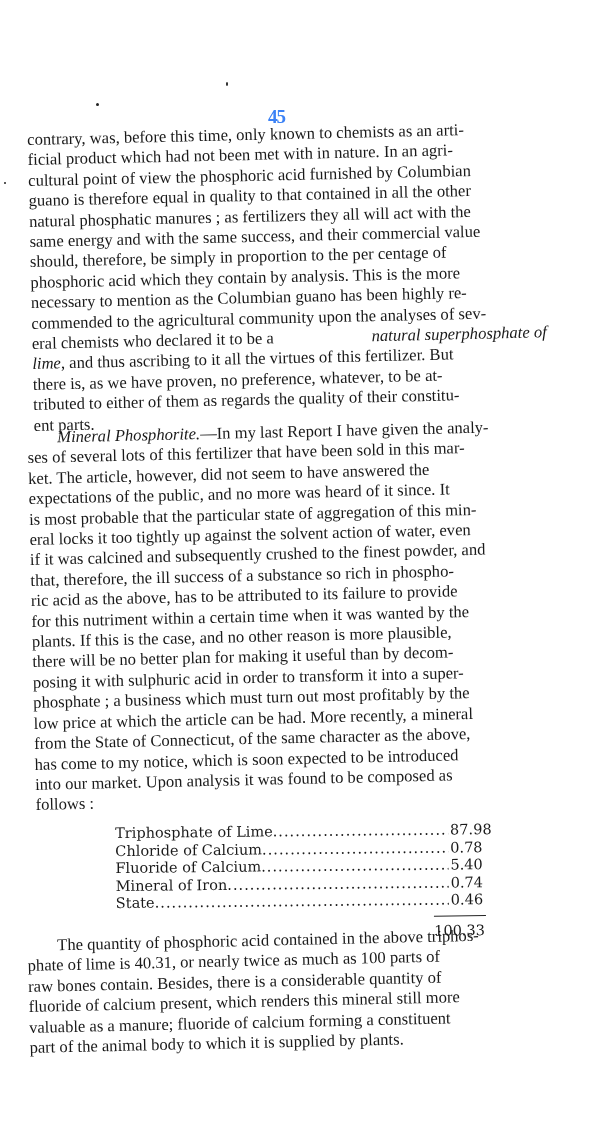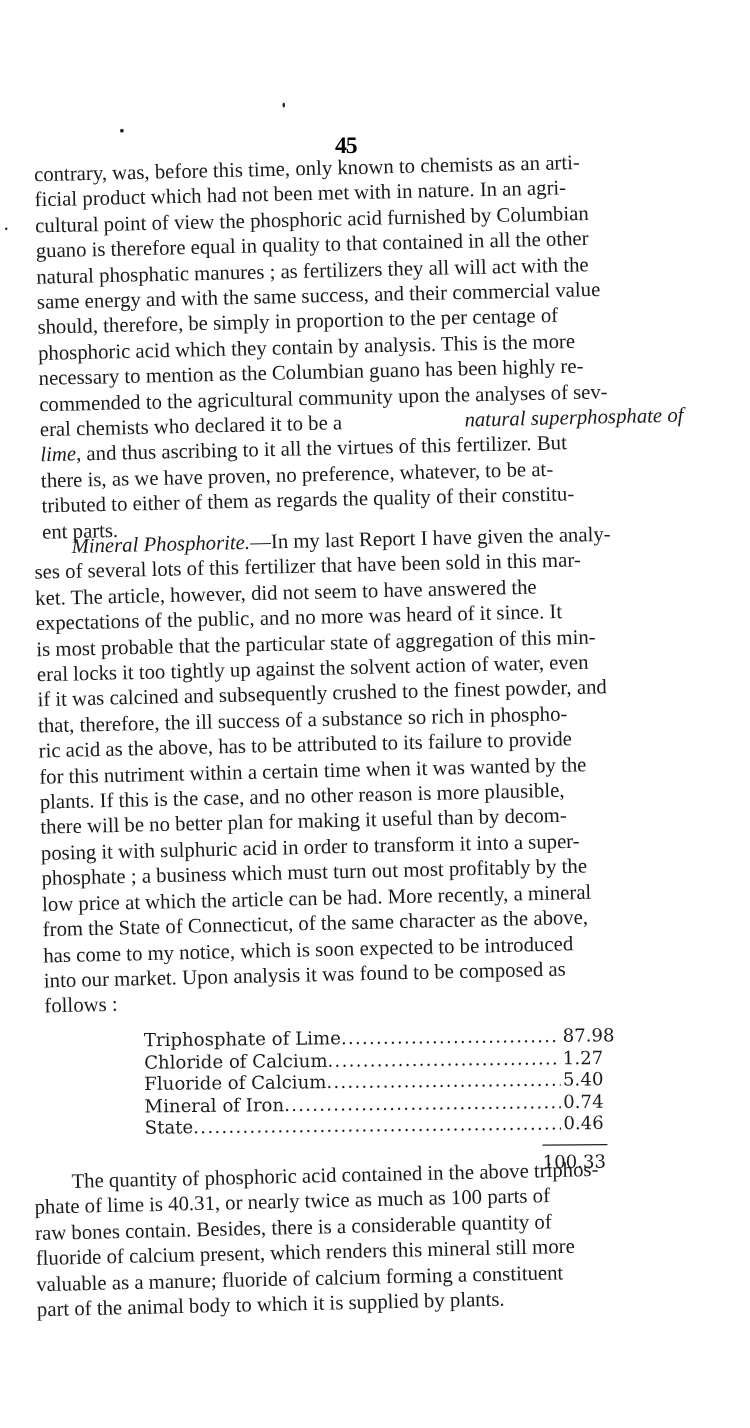--- a/index.html
+++ b/index.html
@@ -2,21 +2,21 @@
 <html><head>
 <meta charset="utf-8">
 <style>
   html, body { margin: 0; padding: 0; }
   body {
     width: 600px; height: 1142px; background: #ffffff; position: relative; overflow: hidden;
     font-family: "Liberation Serif", "DejaVu Serif", serif; color: #1a1a1a;
   }
   .page-number {
     position: absolute; left: 268px; top: 106px; font-size: 19px; font-weight: bold;
-    letter-spacing: -1px; color: #000000;
+    letter-spacing: -1px; color: #3b82f6;
   }
   .speck { position: absolute; background: #222; border-radius: 50%; }
   .text-block {
     position: absolute; left: 27px; width: 515px; font-size: 16.6px; line-height: 20.4px;
     transform: rotate(-1.3deg); transform-origin: 0 0;
   }
   .line { white-space: nowrap; display: flex; justify-content: space-between; }
   .line.last { justify-content: flex-start; }
   .indent { padding-left: 30px; }
   em { font-style: italic; }
@@ -96,21 +96,21 @@
 
   <div class="table">
     <div class="trow">
       <span class="label">Triphosphate of Lime</span>
       <span class="dots"></span>
       <span class="val">87.98</span>
     </div>
     <div class="trow">
       <span class="label">Chloride of Calcium</span>
       <span class="dots"></span>
-      <span class="val">1.27</span>
+      <span class="val">0.78</span>
     </div>
     <div class="trow">
       <span class="label">Fluoride of Calcium</span>
       <span class="dots"></span>
       <span class="val">5.40</span>
     </div>
     <div class="trow">
       <span class="label">Mineral of Iron</span>
       <span class="dots"></span>
       <span class="val">0.74</span>

